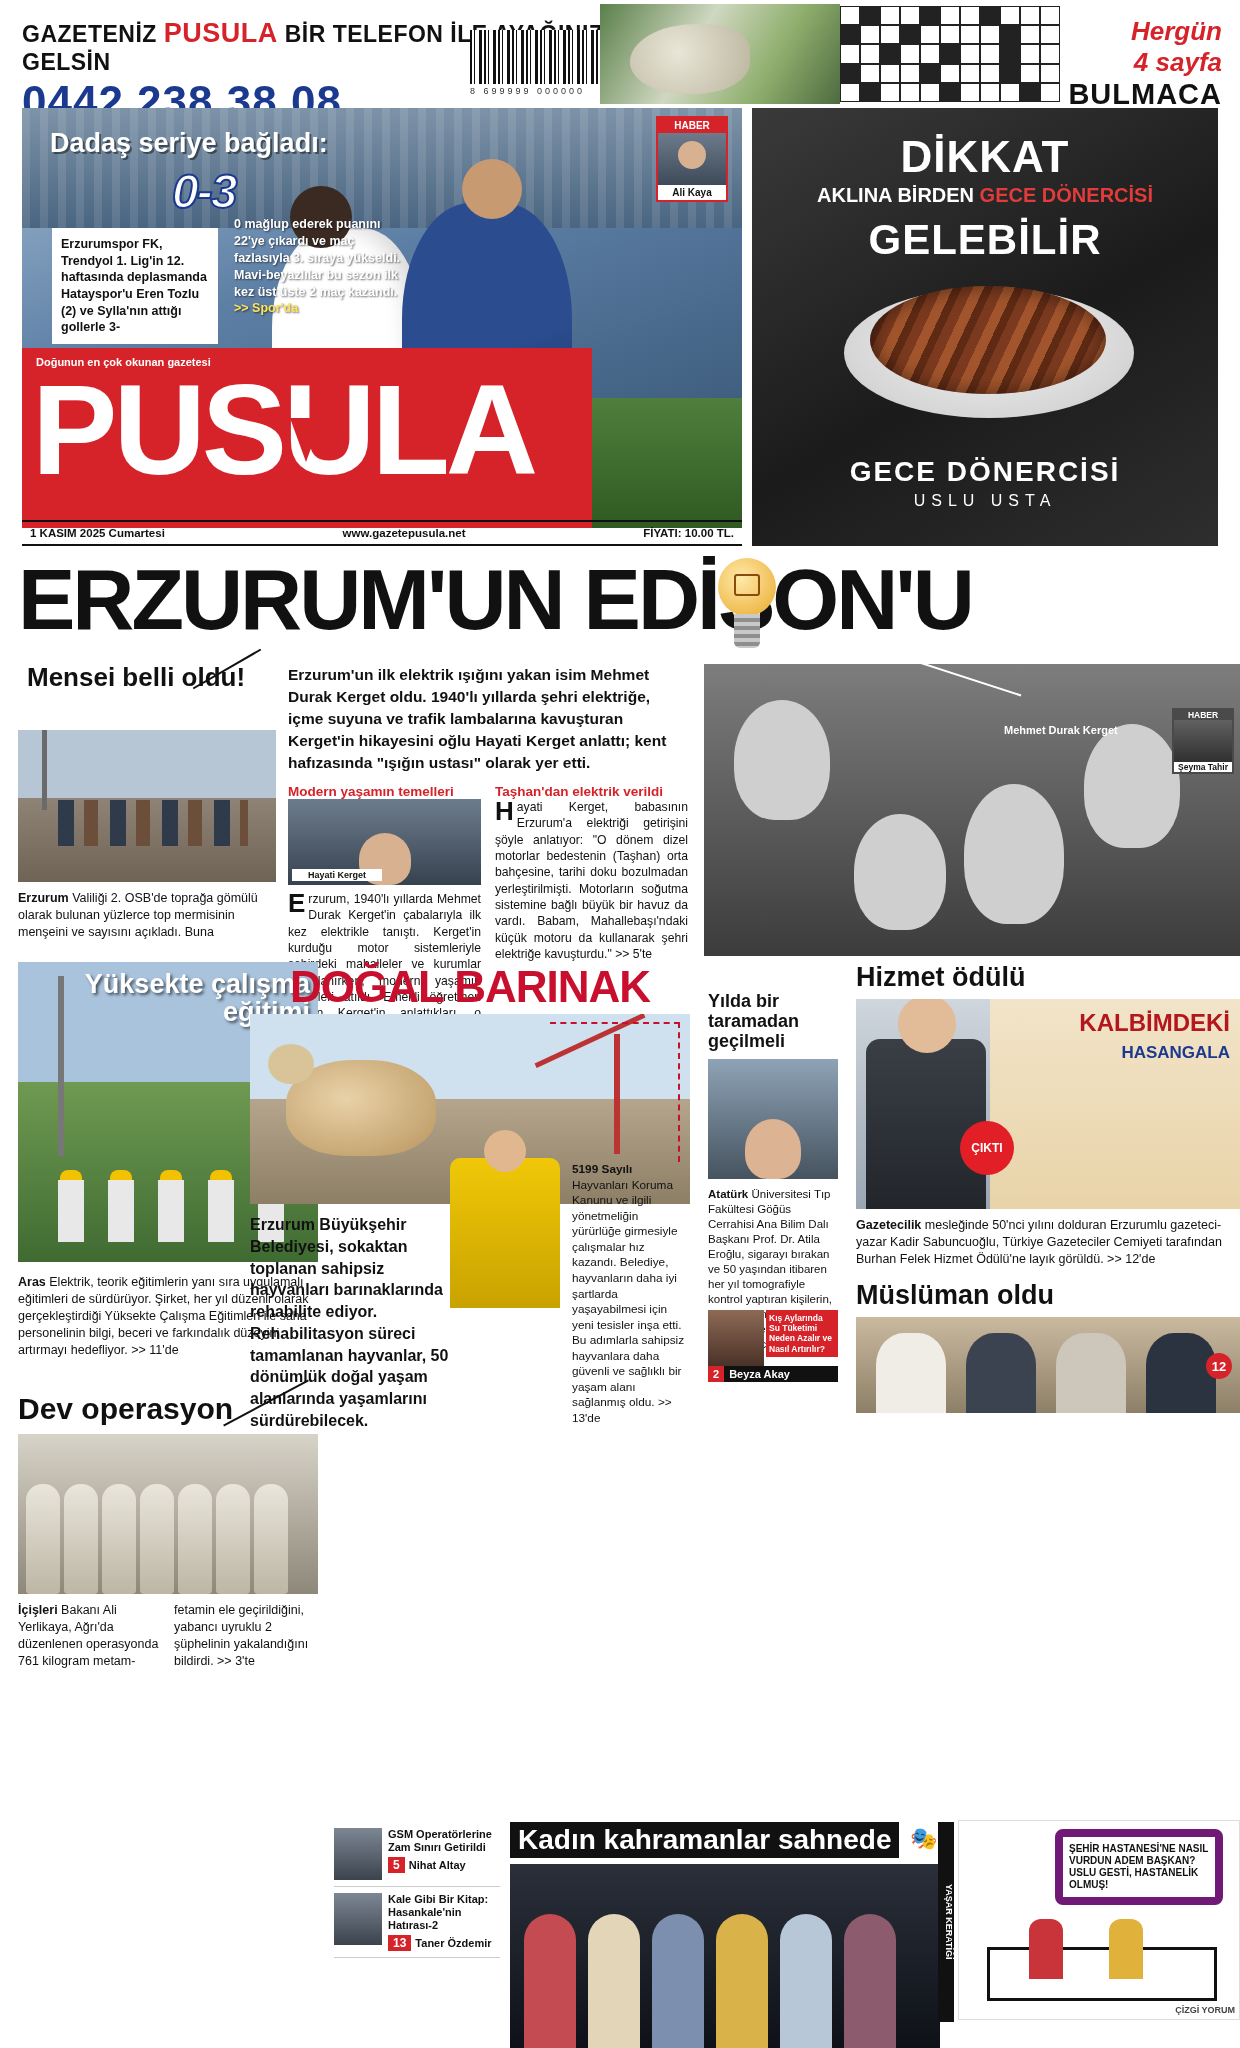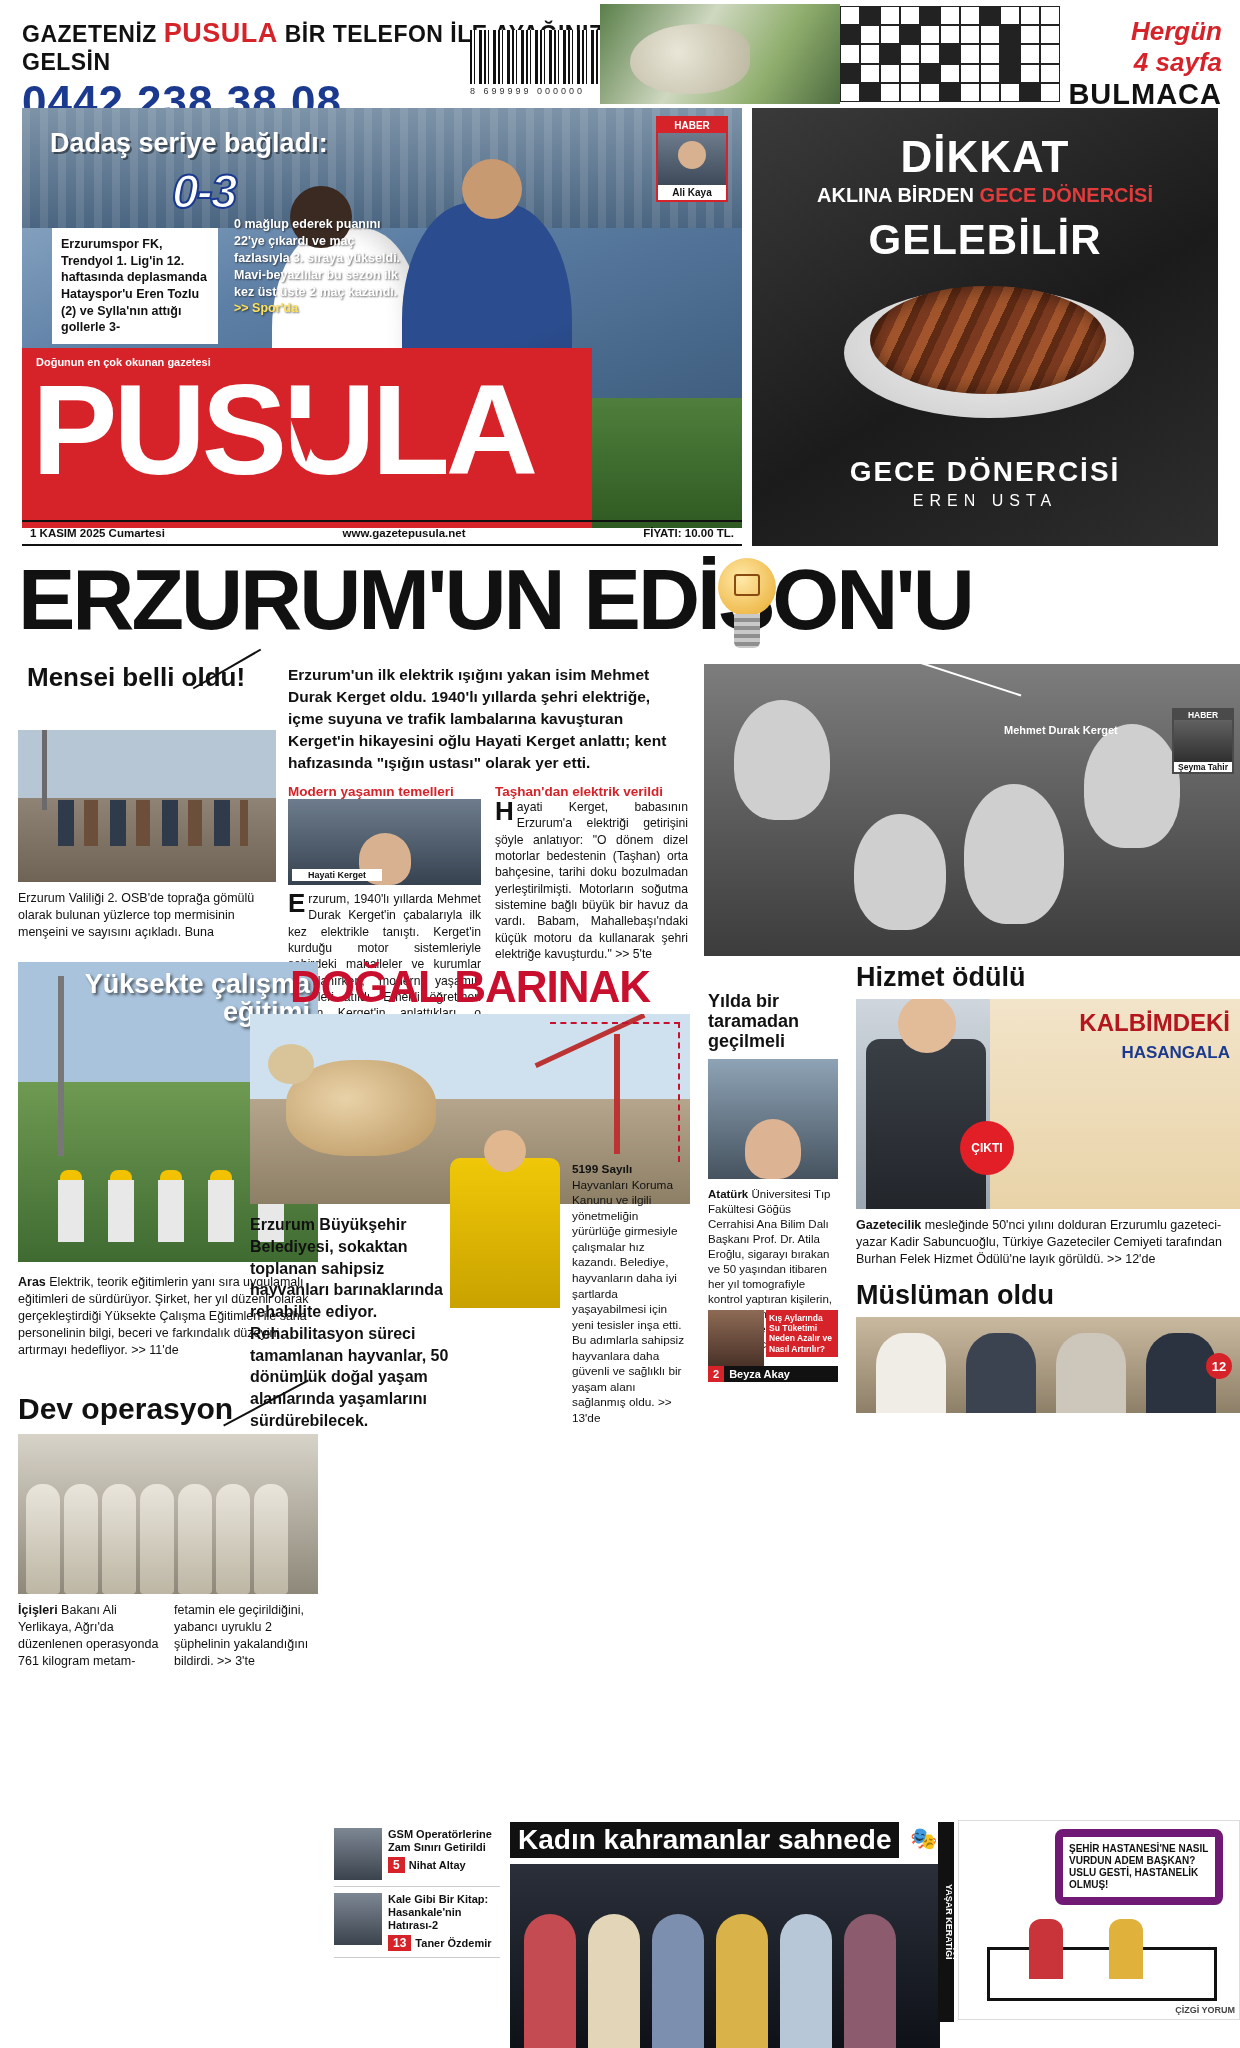--- a/index.html
+++ b/index.html
@@ -191,21 +191,21 @@
   .mensei .slash { position:absolute; left:170px; top:4px; width:78px; height:2px; background:#111; transform:rotate(-30deg);}
   .mensei .photo {
     position: absolute; left: 0; top: 66px; width: 258px; height: 152px;
     background: linear-gradient(#b7c6d4 0 45%, #8e8374 45%, #6e6355);
     overflow: hidden;
   }
   .mensei .photo .pole { position:absolute; left:24px; top:0; width:5px; height:80px; background:#6a6a6a;}
   .mensei .photo .men { position:absolute; bottom:36px; left:40px; width:190px; height:46px;
     background: repeating-linear-gradient(90deg,#2f3b4a 0 16px, transparent 16px 26px, #6b4f3a 26px 40px, transparent 40px 52px);}
   .mensei .cap { position: absolute; left: 0; top: 226px; width: 258px; font-size: 12.5px; line-height: 1.35; }
-  .mensei .cap b { font-weight: normal; }
+  .mensei .cap b { font-weight: bold; }
 
   .lead {
     position: absolute; left: 270px; top: 0; width: 400px;
     font-size: 15.5px; line-height: 1.42; font-weight: bold; color: #111;
   }
   .subcols { position: absolute; left: 270px; top: 120px; width: 400px; display: flex; gap: 14px; }
   .subcol { width: 193px; }
   .subcol .sh { color: #d6232a; font-size: 13.5px; font-weight: bold; margin-bottom: 0; }
   .subcol .photo { width: 100%; height: 86px; margin-bottom: 6px; position: relative; overflow: hidden;
     background: linear-gradient(#6d7c8c,#374250); }
@@ -464,21 +464,21 @@
     <div class="doner-t1">DİKKAT</div>
     <div class="doner-t2">
       <span>AKLINA BİRDEN</span>
       <span class="red">GECE DÖNERCİSİ</span>
     </div>
     <div class="doner-t3">GELEBİLİR</div>
     <div class="plate"></div>
     <div class="meat"></div>
     <div class="doner-logo">
       <div class="l1">GECE DÖNERCİSİ</div>
-      <div class="l2">EREN USTA</div>
+      <div class="l2">USLU USTA</div>
     </div>
   </div>
 
   <div class="mainhead">
     <div class="txt">ERZURUM'UN EDİSON'U</div>
     <div class="bulb">
       <div class="glass"></div>
         <div class="fil"></div>
         <div class="base"></div>
     </div>

